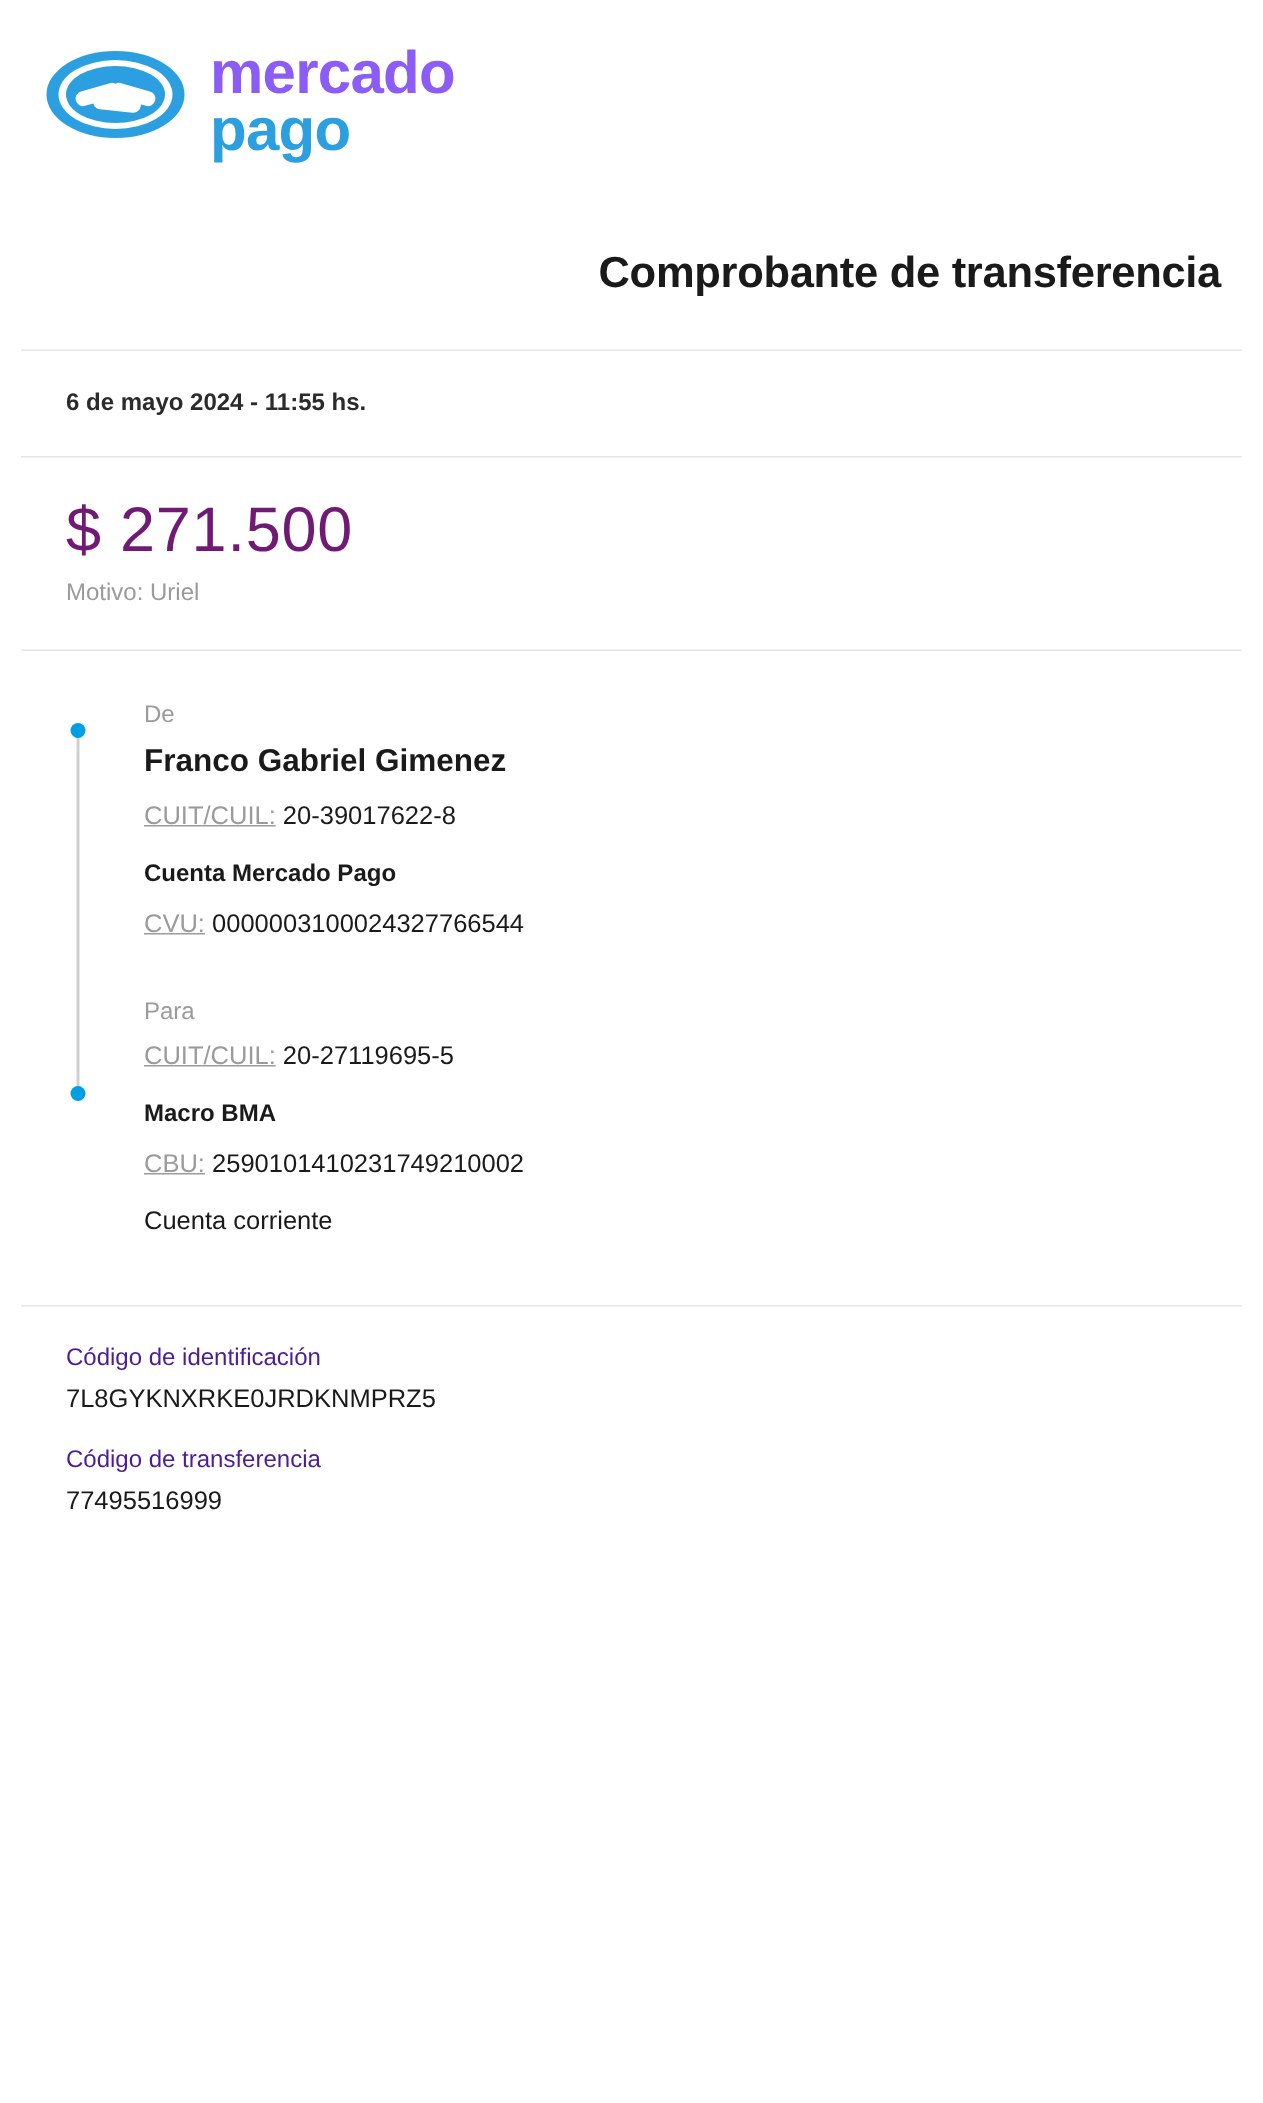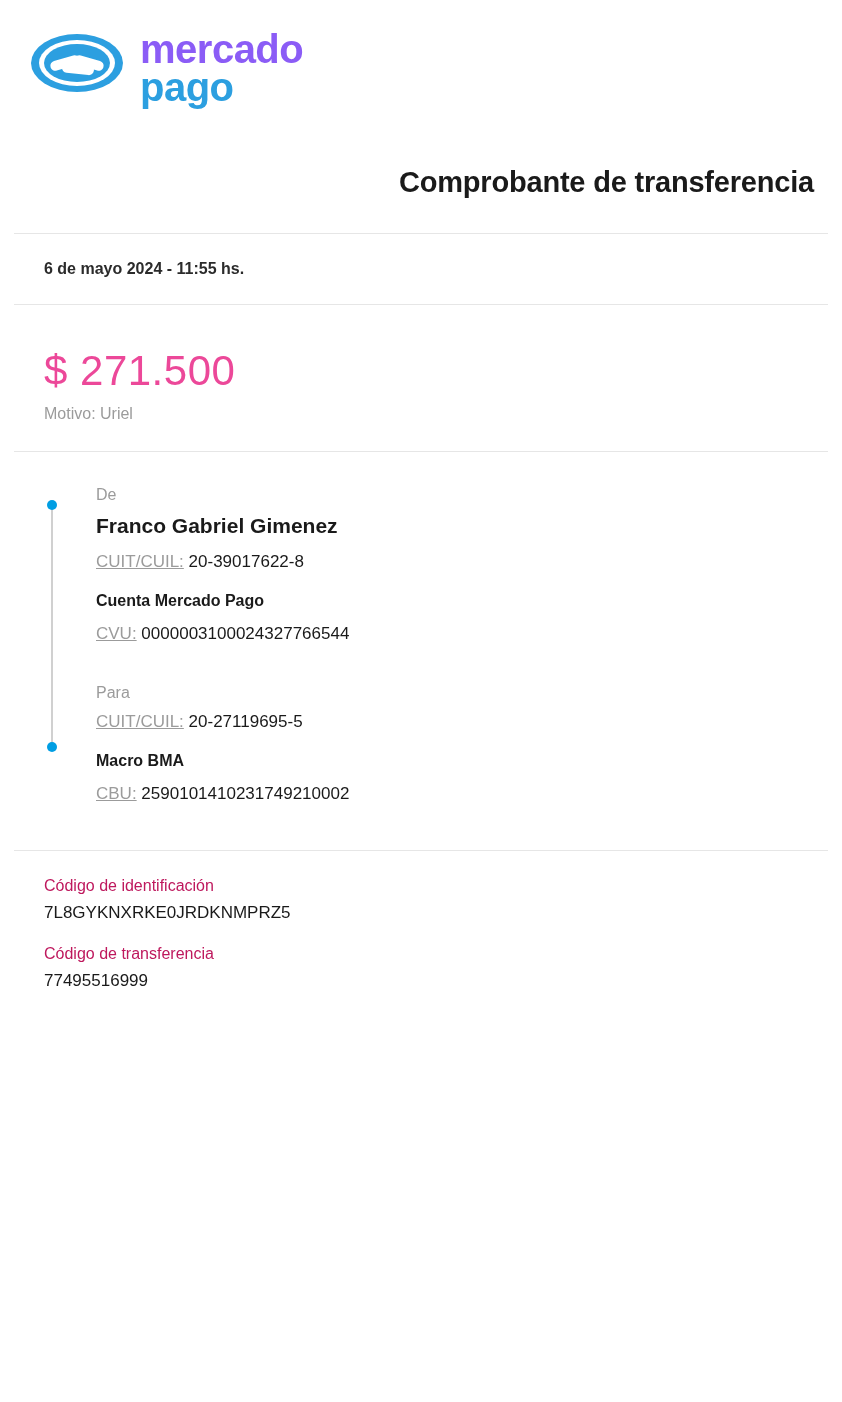--- a/index.html
+++ b/index.html
@@ -110,24 +110,23 @@
     font-weight: bold;
     color: #2b2b2b;
     padding: 26px 44px 26px 44px;
   }
   .amount-block {
     padding: 26px 44px 28px 44px;
   }
   .amount {
     font-size: 42px;
     font-weight: 300;
-    color: #ec4899;
+    color: #701a75;
     letter-spacing: 0.5px;
     line-height: 1.05;
-    margin-top: 18px;
   }
   .motive {
     font-size: 16px;
     color: #9b9b9b;
     margin-top: 12px;
   }
 
   
   .parties {
     position: relative;
@@ -193,21 +192,21 @@
   .party-to {
     margin-top: 40px;
   }
 
   
   .codes {
     padding: 26px 44px 0 44px;
   }
   .code-label {
     font-size: 16px;
-    color: #be185d;
+    color: #4c1d95;
     margin-bottom: 8px;
   }
   .code-value {
     font-size: 17px;
     color: #1a1a1a;
     margin-bottom: 22px;
   }
   .code-value.last {
     margin-bottom: 0;
   }
@@ -273,20 +272,21 @@
       <div class="party-label">Para</div>
       <div class="kv">
         <span class="k">CUIT/CUIL:</span>
         <span>20-27119695-5</span>
       </div>
       <div class="bank">Macro BMA</div>
       <div class="kv" style="margin-bottom:0;">
         <span class="k">CBU:</span>
         <span>2590101410231749210002</span>
       </div>
+      <div class="acct-type">Cuenta corriente</div>
     </div>
   </div>
 
   <div class="hr" style="margin-top:20px;"></div>
 
   <div class="codes">
     <div class="code-label">Código de identificación</div>
     <div class="code-value">7L8GYKNXRKE0JRDKNMPRZ5</div>
     <div class="code-label">Código de transferencia</div>
     <div class="code-value last">77495516999</div>

